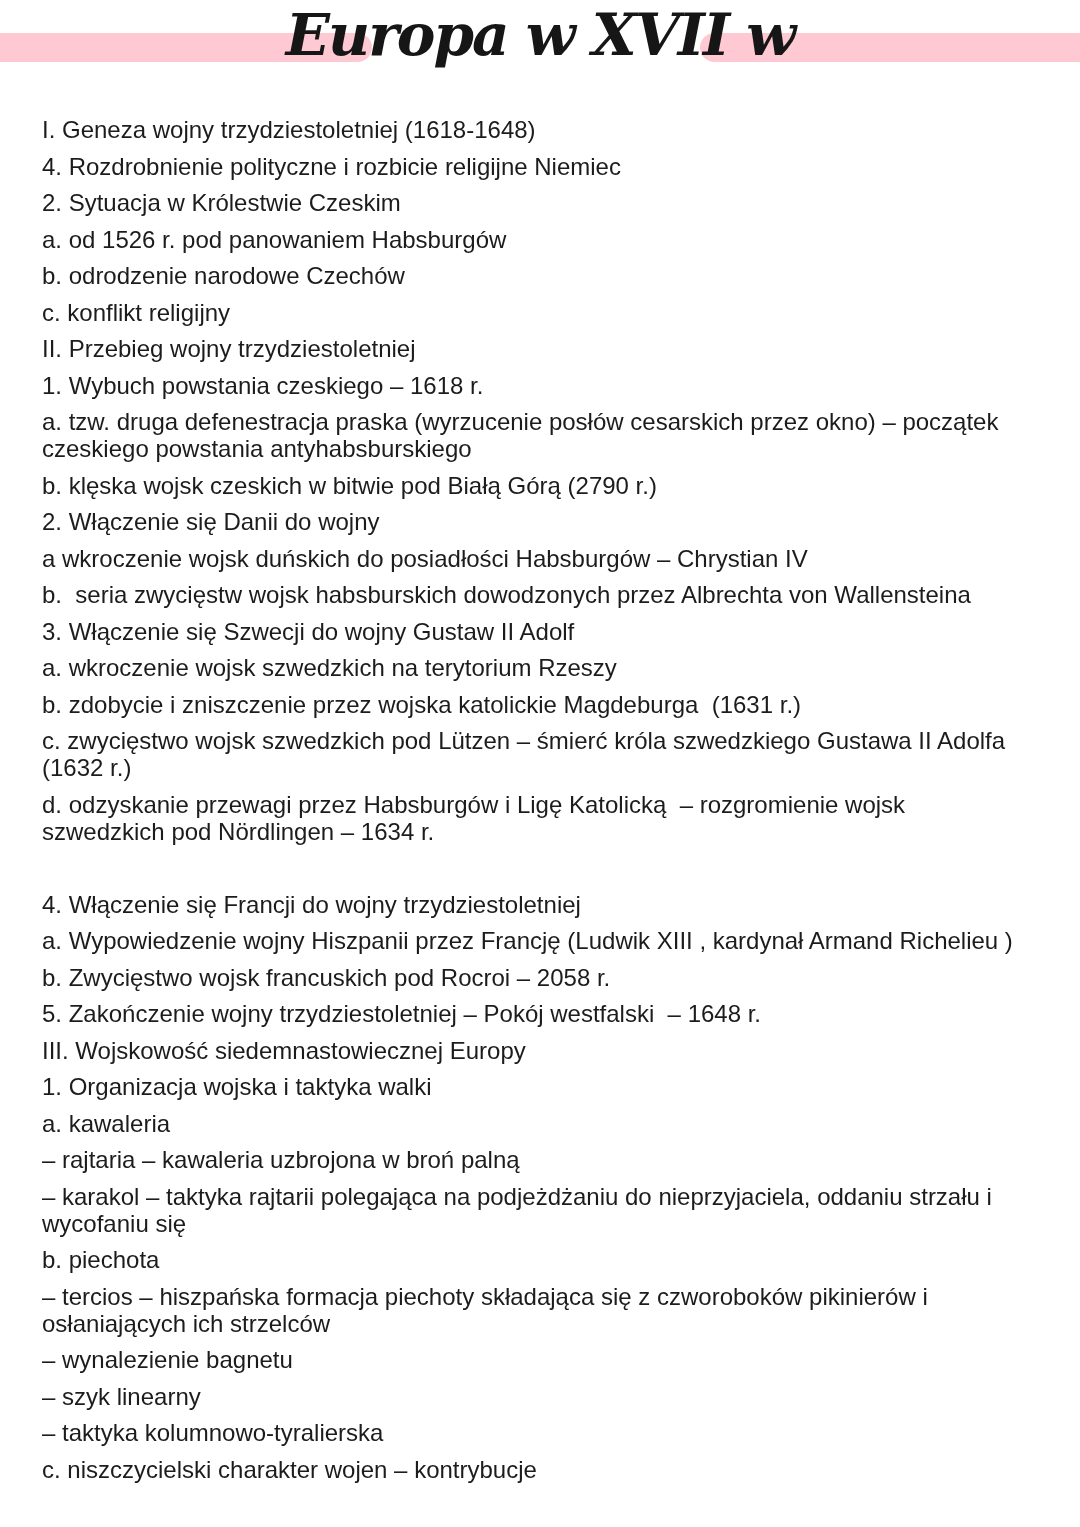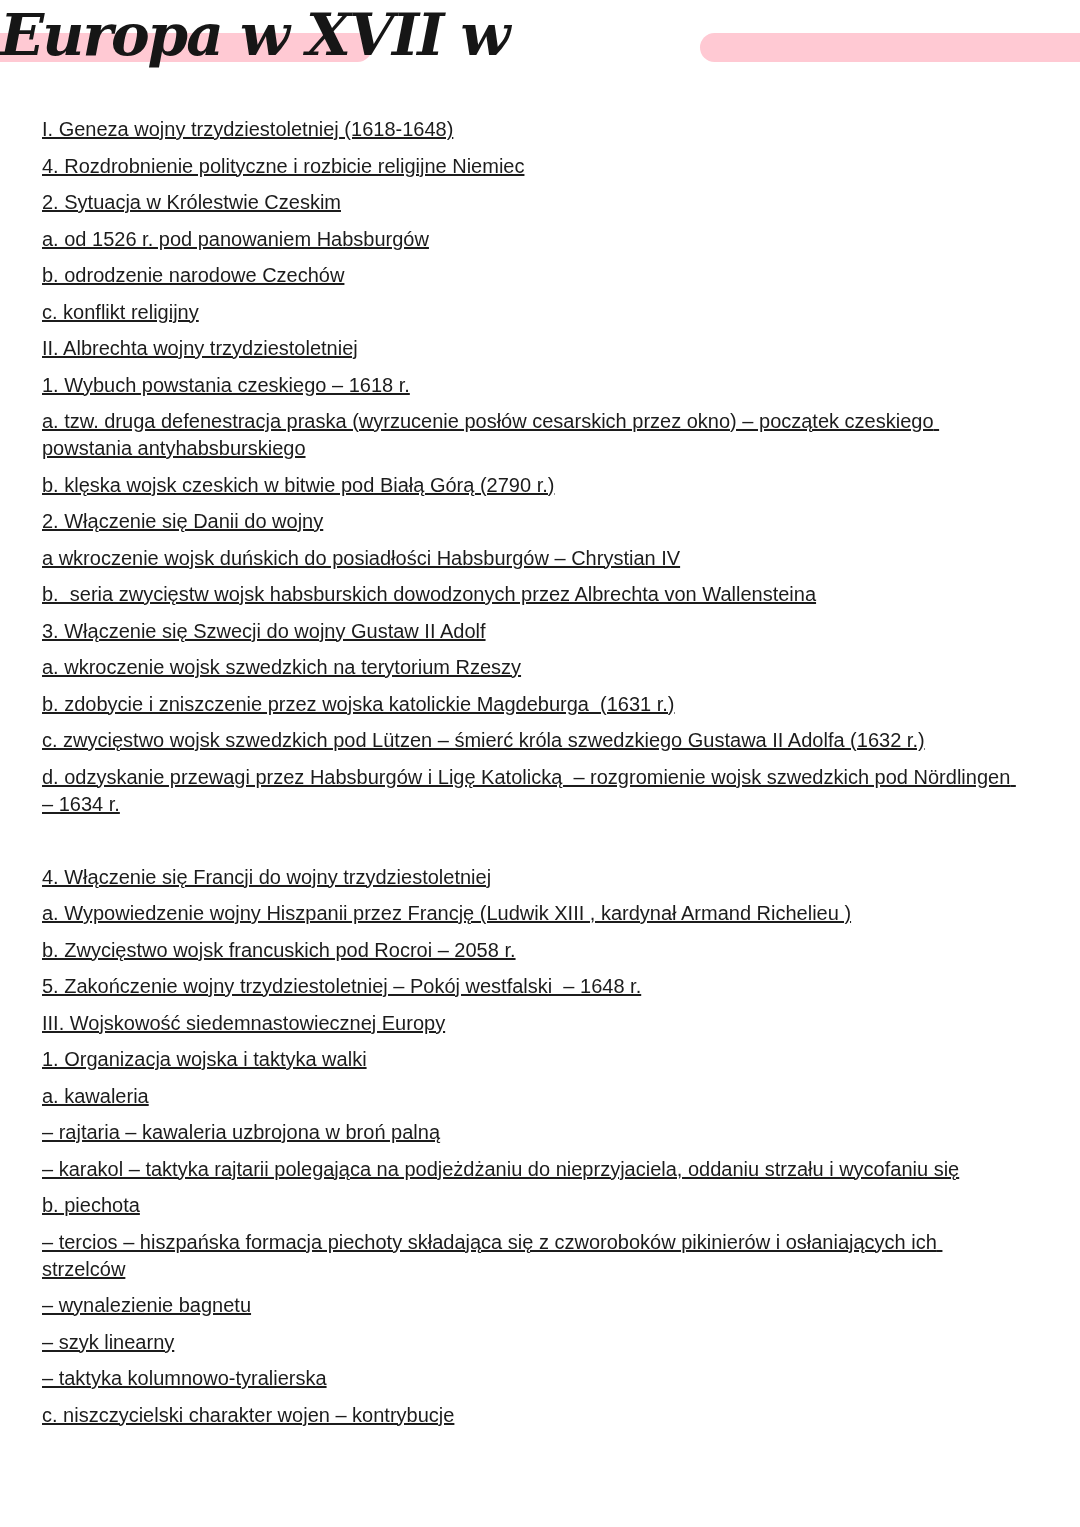--- a/index.html
+++ b/index.html
@@ -35,44 +35,44 @@
   .band-right {
     left: 700px;
     right: 0;
     border-radius: 15px 0 0 15px;
   }
   .page-title {
     position: absolute;
     top: 6px;
     left: 0;
     width: 100%;
+    text-align: center;
     font-family: "DejaVu Serif", serif;
     font-style: italic;
     font-weight: bold;
     font-size: 58px;
     line-height: 1.0;
     letter-spacing: -2px;
     color: #161616;
     z-index: 2;
     white-space: nowrap;
   }
 
   
   .doc-body {
     position: absolute;
     top: 116px;
     left: 42px;
     width: 978px;
   }
   .doc-body p.line {
     margin: 0 0 9.5px 0;
-    font-size: 20px;
+    font-size: 24px;
     line-height: 27px;
     white-space: pre-wrap;
-    text-decoration: underline;
   }
   .doc-body p.spacer {
     height: 27px;
   }
 </style>
 </head>
 <body>
 
 <header class="page-header">
   <div class="band band-left"></div>
@@ -80,21 +80,21 @@
   <div class="page-title">Europa w XVII w</div>
 </header>
 
 <main class="doc-body">
     <p class="line">I. Geneza wojny trzydziestoletniej (1618-1648)</p>
     <p class="line">4. Rozdrobnienie polityczne i rozbicie religijne Niemiec</p>
     <p class="line">2. Sytuacja w Królestwie Czeskim</p>
     <p class="line">a. od 1526 r. pod panowaniem Habsburgów</p>
     <p class="line">b. odrodzenie narodowe Czechów</p>
     <p class="line">c. konflikt religijny</p>
-    <p class="line">II. Albrechta wojny trzydziestoletniej</p>
+    <p class="line">II. Przebieg wojny trzydziestoletniej</p>
     <p class="line">1. Wybuch powstania czeskiego – 1618 r.</p>
     <p class="line">a. tzw. druga defenestracja praska (wyrzucenie posłów cesarskich przez okno) – początek czeskiego powstania antyhabsburskiego</p>
     <p class="line">b. klęska wojsk czeskich w bitwie pod Białą Górą (2790 r.)</p>
     <p class="line">2. Włączenie się Danii do wojny</p>
     <p class="line">a wkroczenie wojsk duńskich do posiadłości Habsburgów – Chrystian IV</p>
     <p class="line">b.  seria zwycięstw wojsk habsburskich dowodzonych przez Albrechta von Wallensteina</p>
     <p class="line">3. Włączenie się Szwecji do wojny Gustaw II Adolf</p>
     <p class="line">a. wkroczenie wojsk szwedzkich na terytorium Rzeszy</p>
     <p class="line">b. zdobycie i zniszczenie przez wojska katolickie Magdeburga  (1631 r.)</p>
     <p class="line">c. zwycięstwo wojsk szwedzkich pod Lützen – śmierć króla szwedzkiego Gustawa II Adolfa (1632 r.)</p>

